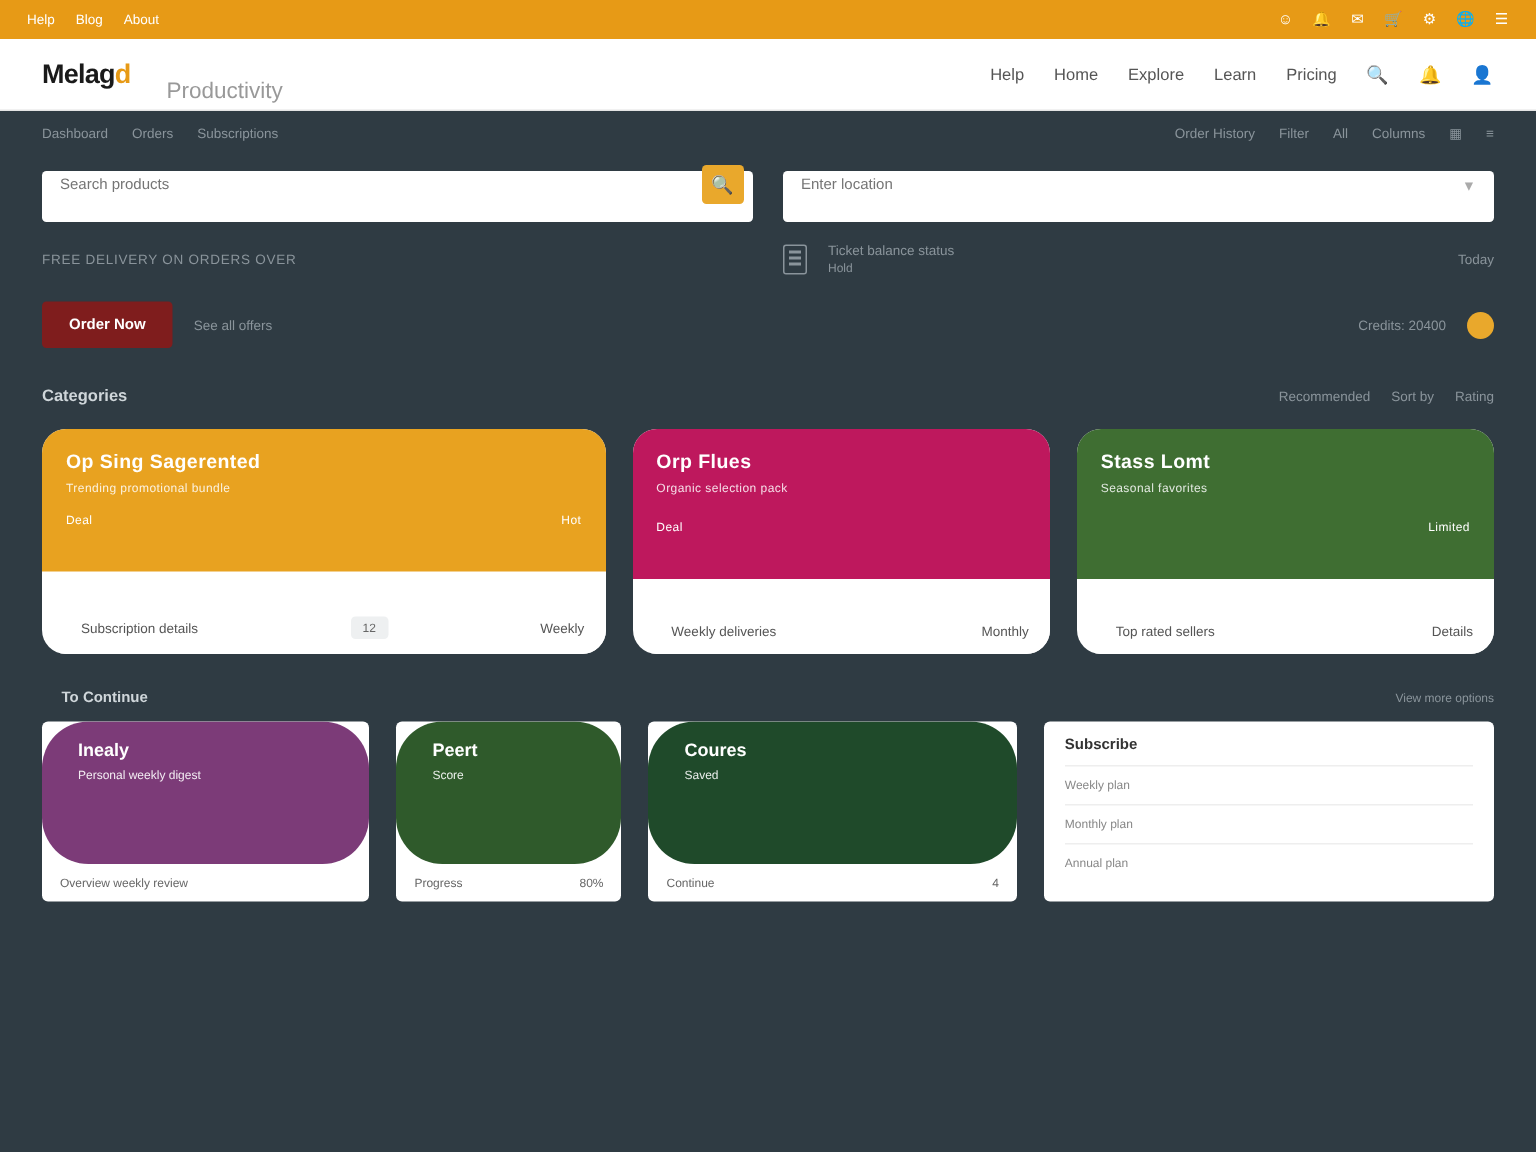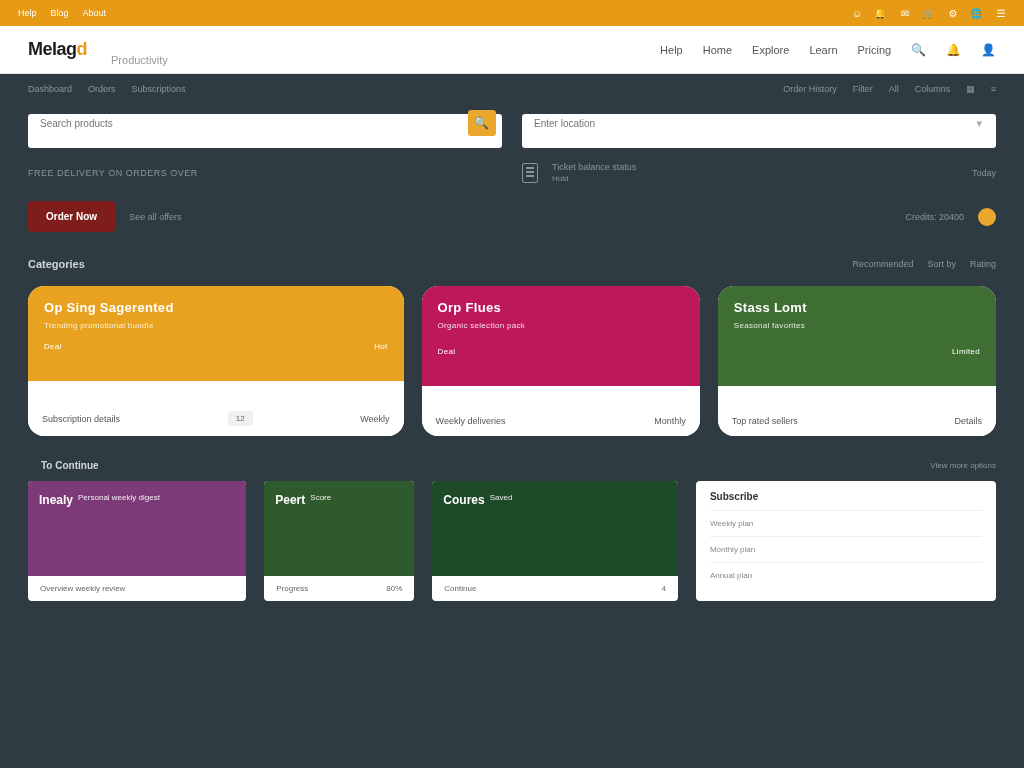--- a/index.html
+++ b/index.html
@@ -140,20 +140,21 @@
   .card .head .sub { font-size: 8px; font-weight: 400; opacity: 0.85; }
   .card .head .corners { display: flex; justify-content: space-between; font-size: 8px; font-weight: 400; margin-top: auto; }
   .card .foot {
     background: #fff;
     padding: 10px 14px;
     font-size: 9px;
     color: #555;
     display: flex;
     justify-content: space-between;
     align-items: center;
+    margin-left: 12px;
   }
   .chip { background: #eef0f1; color:#666; font-size:8px; padding:3px 8px; border-radius:3px; }
 
   .c-orange { background: #e8a220; }
   .c-green  { background: #be185d; }
   .c-green2 { background: #3f6e32; }
   .c-green3 { background: #2f5a2b; }
   .c-purple { background: #7c3b78; }
   .c-dgreen { background: #1f4a2a; }
 
@@ -164,21 +165,21 @@
     gap: 18px;
     padding: 4px 28px 0 28px;
   }
   .mini-card {
     background: #fff;
     border-radius: 4px;
     overflow: hidden;
     min-height: 120px;
     display: flex; flex-direction: column;
   }
-  .mini-card .head { color:#fff; padding: 12px 11px; font-size:12px; font-weight:800; flex:1; display:flex; flex-direction:row; gap:5px;}
+  .mini-card .head { color:#fff; padding: 12px 24px; font-size:12px; font-weight:800; flex:1; display:flex; flex-direction:column; gap:5px;border-radius:31px;}
   .mini-card .head .sub { font-size:8px; font-weight:400; opacity:0.9; }
   .mini-card .foot { padding: 8px 12px; font-size: 8px; color:#666; display:flex; justify-content:space-between;}
   .panel {
     background:#fff; border-radius:4px; padding:10px 14px; font-size:9px; color:#555;
     display:flex; flex-direction:column; gap:8px; min-height:120px;
   }
   .panel .title { font-weight:700; color:#333; font-size:10px;}
   .panel .row { display:flex; justify-content:space-between; color:#888; font-size:8px;}
   .panel hr { border:0; border-top:1px solid #eee; }
 
@@ -205,21 +206,21 @@
     <span class="icon">⚙</span>
     <span class="icon">🌐</span>
     <span class="icon">☰</span>
   </div>
 </div>
 
 <div class="navbar">
   <span class="logo">
     <span>Melag</span><span class="accent">d</span>
   </span>
-  <span style="color:#999;font-size:11px;margin-top:21px;">Productivity</span>
+  <span style="color:#999;font-size:15px;margin-top:21px;">Productivity</span>
   <div class="nav-links">
     <span>Help</span>
     <span>Home</span>
     <span>Explore</span>
     <span>Learn</span>
     <span>Pricing</span>
     <span class="nav-icon">🔍</span>
     <span class="nav-icon">🔔</span>
     <span class="nav-icon">👤</span>
   </div>

